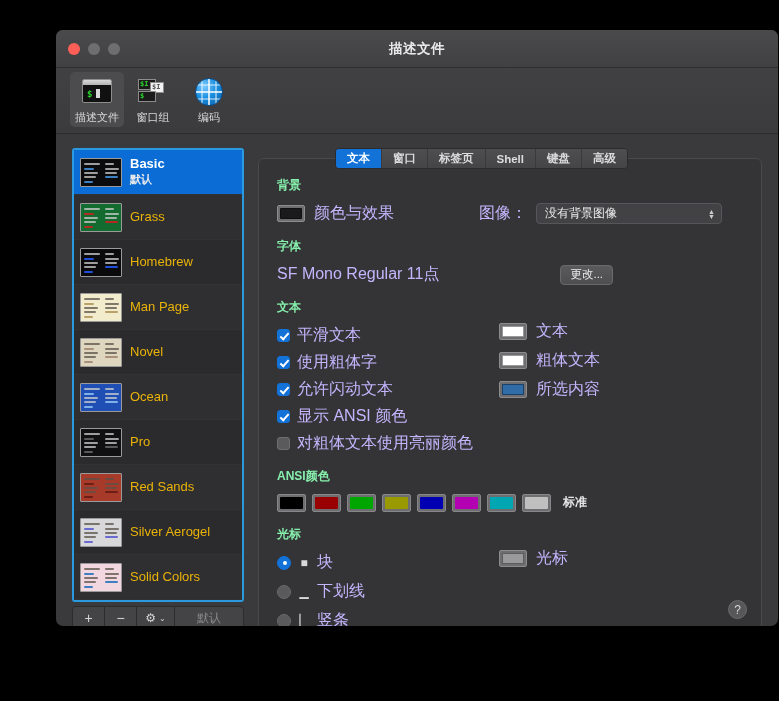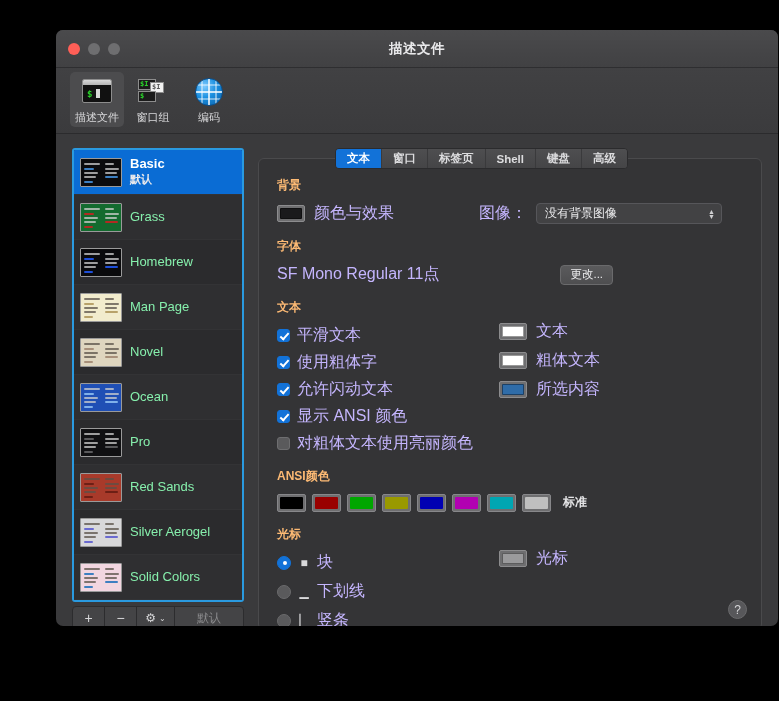--- a/index.html
+++ b/index.html
@@ -134,21 +134,21 @@
     border-bottom: 1px solid #333335;
   }
   .p-row:nth-child(even) { background: #2f2f31; }
   .p-row.selected { background: #0a6cd4; }
   .p-thumb {
     width: 42px; height: 29px; flex: 0 0 auto;
     border: 1px solid #9a9a9a; border-radius: 1px;
     position: relative; overflow: hidden;
   }
   .p-thumb .ln { position: absolute; height: 2px; border-radius: 1px; }
-  .p-name { font-size: 13px; color: #86efac; line-height: 1.15; }
+  .p-name { font-size: 13px; color: #eab308; line-height: 1.15; }
   .p-row.selected .p-name { color: #fff; font-weight: 600; }
   .p-sub { font-size: 11px; color: #e9e9ec; font-weight: 600; }
 
   #list-toolbar {
     height: 24px; margin-top: 4px;
     display: flex; align-items: stretch;
     background: #444446;
     border: 1px solid #2c2c2e; border-radius: 4px;
     overflow: hidden;
   }
@@ -183,21 +183,21 @@
   .tab.active { background: #1272d8; color: #fff; font-weight: 600; }
 
   #panel {
     position: absolute; left: 0; top: 10px; right: 0; bottom: 0;
     background: #343436;
     border: 1px solid #4a4a4c; border-radius: 6px;
     padding: 18px 18px 10px 18px;
     overflow: hidden;
   }
 
-  .sec-title { font-size: 12px; color: #fdba74; font-weight: 700; margin-bottom: 9px; }
+  .sec-title { font-size: 12px; color: #86efac; font-weight: 700; margin-bottom: 9px; }
   .sec { margin-bottom: 14px; }
 
   .row { display: flex; align-items: center; }
   .swatch {
     width: 28px; height: 17px; flex: 0 0 auto;
     background: #6e6e70; border: 1px solid #8c8c8e; border-radius: 2px;
     padding: 2px; display: flex;
   }
   .swatch .fill { flex: 1 1 auto; border-radius: 1px; border: 1px solid rgba(0,0,0,.4); }
   .lbl { font-size: 16px; color: #c4b5fd; }

